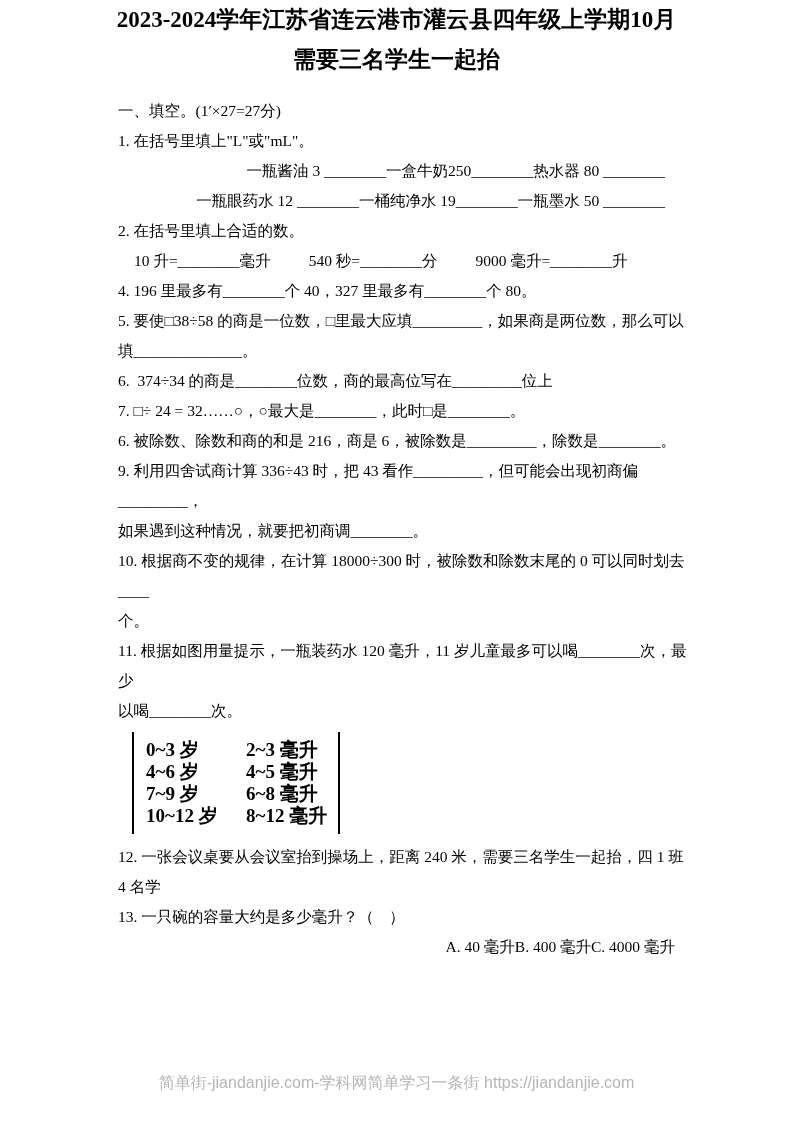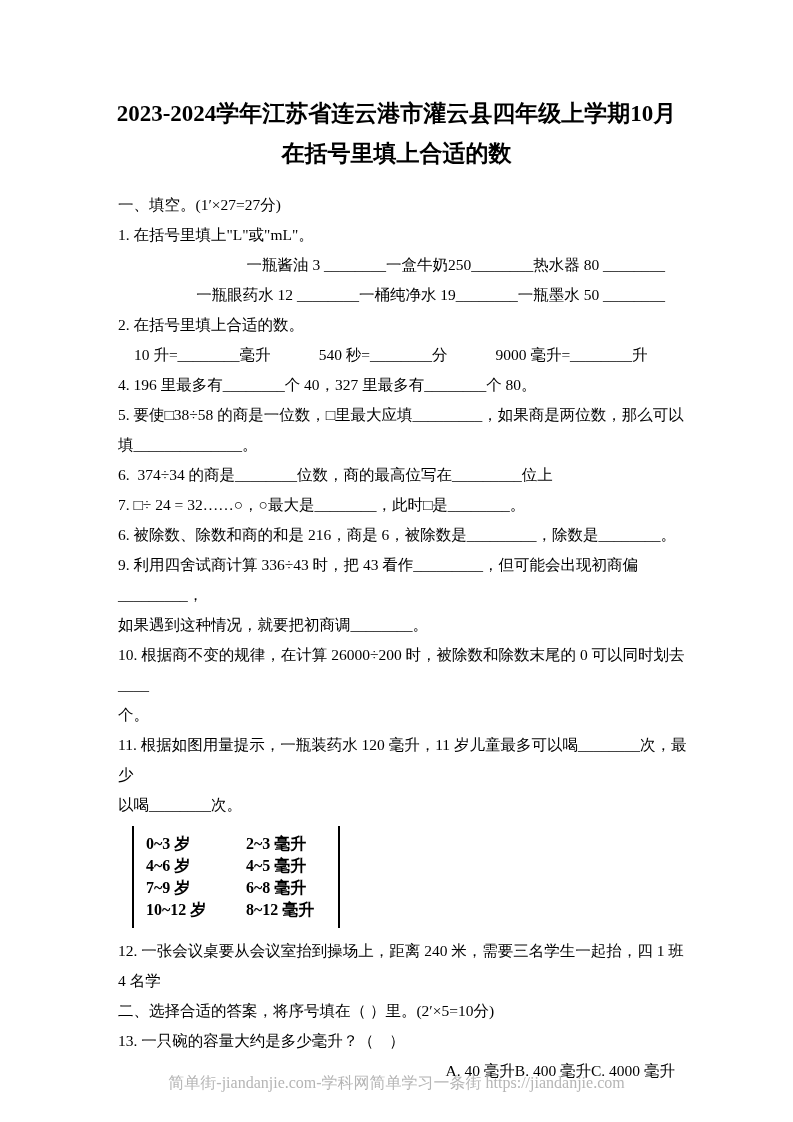--- a/index.html
+++ b/index.html
@@ -7,21 +7,20 @@
     position: relative;
     width: 793px;
     height: 1122px;
     background: #ffffff;
     color: #000000;
     font-family: "Liberation Serif", "DejaVu Serif", serif;
     overflow: hidden;
     box-sizing: border-box;
   }
   .title-block {
-    padding-top: 94px;
     text-align: center;
     font-weight: bold;
     font-size: 23px;
     line-height: 40px;
   }
   .body-block {
     margin: 16px 100px 0 118px;
     font-size: 15.5px;
   }
   .line {
@@ -34,59 +33,59 @@
   .row3 {
     display: flex;
     justify-content: flex-end;
     line-height: 30px;
     padding-right: 28px;
     white-space: pre-wrap;
   }
   .row3.options { padding-left: 32px; padding-right: 18px; }
   .unit-row {
     display: flex;
-    gap: 48px;
+    gap: 38px;
     line-height: 30px;
     padding-left: 16px;
     white-space: pre-wrap;
   }
   .dose-table {
     margin: 6px 0 8px 14px;
     width: 186px;
     border-left: 2px solid #000;
     border-right: 2px solid #000;
     padding: 7px 6px 7px 12px;
   }
   .dose-row {
     display: flex;
     font-weight: bold;
-    font-size: 16px;
+    font-size: 19px;
     line-height: 22px;
     white-space: pre-wrap;
   }
   .dose-age { width: 100px; }
   .footer {
     position: absolute;
     left: 0;
     bottom: 28px;
     width: 100%;
     text-align: center;
     color: #b5b5b5;
     font-size: 16px;
-    font-family: Liberation Serif, serif;
+    font-family: Liberation Sans, sans-serif;
   }
 </style>
 </head>
 <body>
 
 <div class="page">
 
   <div class="title-block">
     <div>2023-2024学年江苏省连云港市灌云县四年级上学期10月</div>
-    <div>在括号里填上合适的数</div>
+    <div>需要三名学生一起抬</div>
   </div>
 
   <div class="body-block">
 
     <div class="line h">一、填空。(1′×27=27分)</div>
 
     <div class="line">1. 在括号里填上"L"或"mL"。</div>
 
     <div class="row3 pl16">
       <span>一瓶酱油 3 ________</span>
@@ -109,21 +108,21 @@
     </div>
 
     <div class="line">4. 196 里最多有________个 40，327 里最多有________个 80。</div>
     <div class="line">5. 要使□38÷58 的商是一位数，□里最大应填_________，如果商是两位数，那么可以</div>
     <div class="line">填______________。</div>
     <div class="line">6.  374÷34 的商是________位数，商的最高位写在_________位上</div>
     <div class="line">7. □÷ 24 = 32……○，○最大是________，此时□是________。</div>
     <div class="line">6. 被除数、除数和商的和是 216，商是 6，被除数是_________，除数是________。</div>
     <div class="line">9. 利用四舍试商计算 336÷43 时，把 43 看作_________，但可能会出现初商偏_________，</div>
     <div class="line">如果遇到这种情况，就要把初商调________。</div>
-    <div class="line">10. 根据商不变的规律，在计算 26000÷200 时，被除数和除数末尾的 0 可以同时划去____</div>
+    <div class="line">10. 根据商不变的规律，在计算 18000÷300 时，被除数和除数末尾的 0 可以同时划去____</div>
     <div class="line">个。</div>
     <div class="line">11. 根据如图用量提示，一瓶装药水 120 毫升，11 岁儿童最多可以喝________次，最少</div>
     <div class="line">以喝________次。</div>
 
     <div class="dose-table">
       <div class="dose-row">
         <span class="dose-age">0~3 岁</span>
         <span>2~3 毫升</span>
       </div>
       <div class="dose-row">
@@ -135,21 +134,20 @@
         <span>6~8 毫升</span>
       </div>
       <div class="dose-row">
         <span class="dose-age">10~12 岁</span>
         <span>8~12 毫升</span>
       </div>
     </div>
 
     <div class="line">12. 一张会议桌要从会议室抬到操场上，距离 240 米，需要三名学生一起抬，四 1 班 4 名学</div>
 
-    <div class="line h">二、选择合适的答案，将序号填在（ ）里。(2′×5=10分)</div>
 
     <div class="line">13. 一只碗的容量大约是多少毫升？（    ）</div>
 
     <div class="row3 options">
       <span>A. 40 毫升</span>
       <span>B. 400 毫升</span>
       <span>C. 4000 毫升</span>
     </div>
 
   </div>

